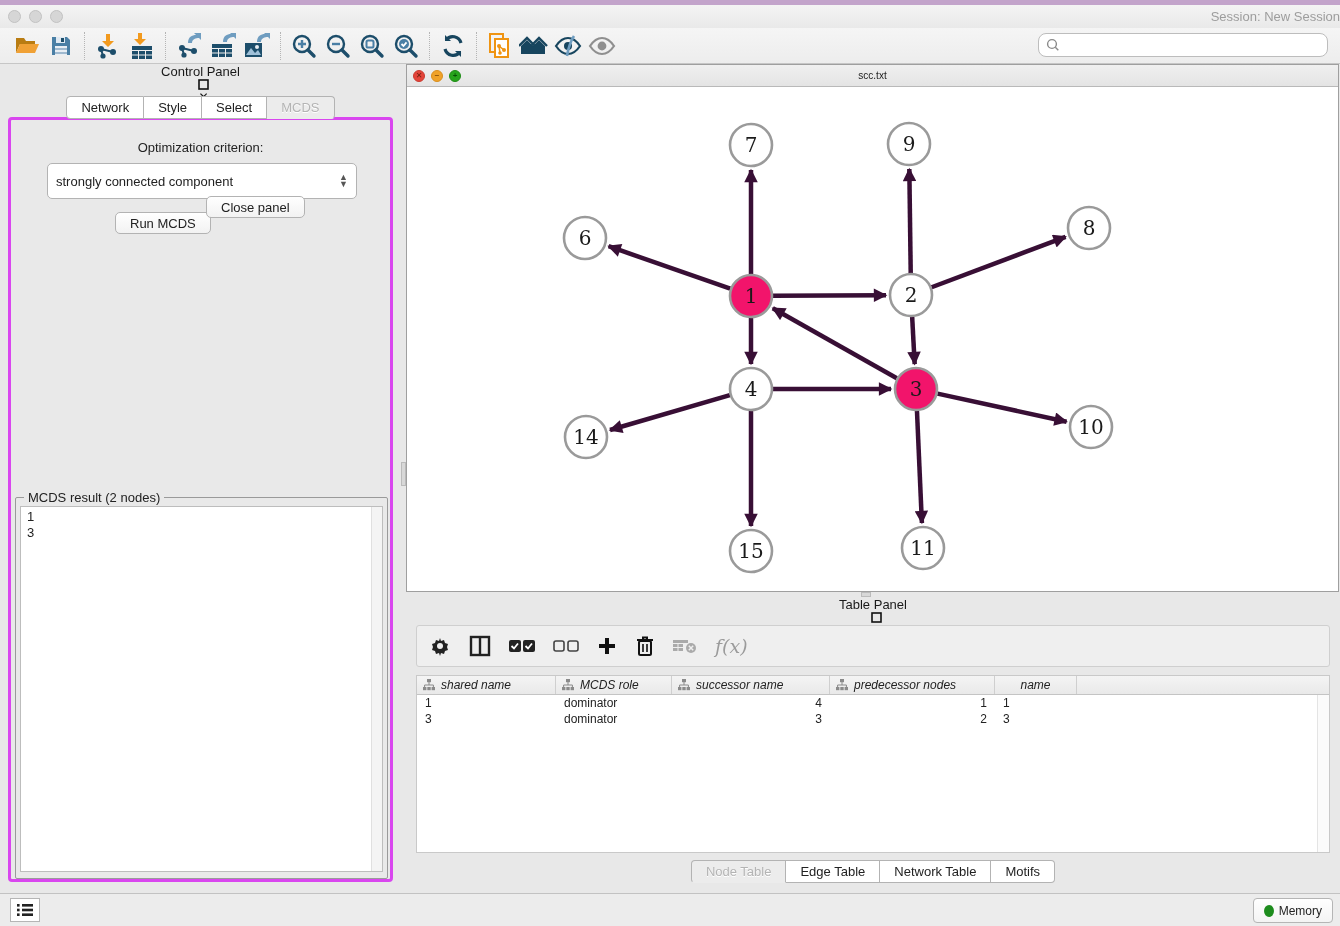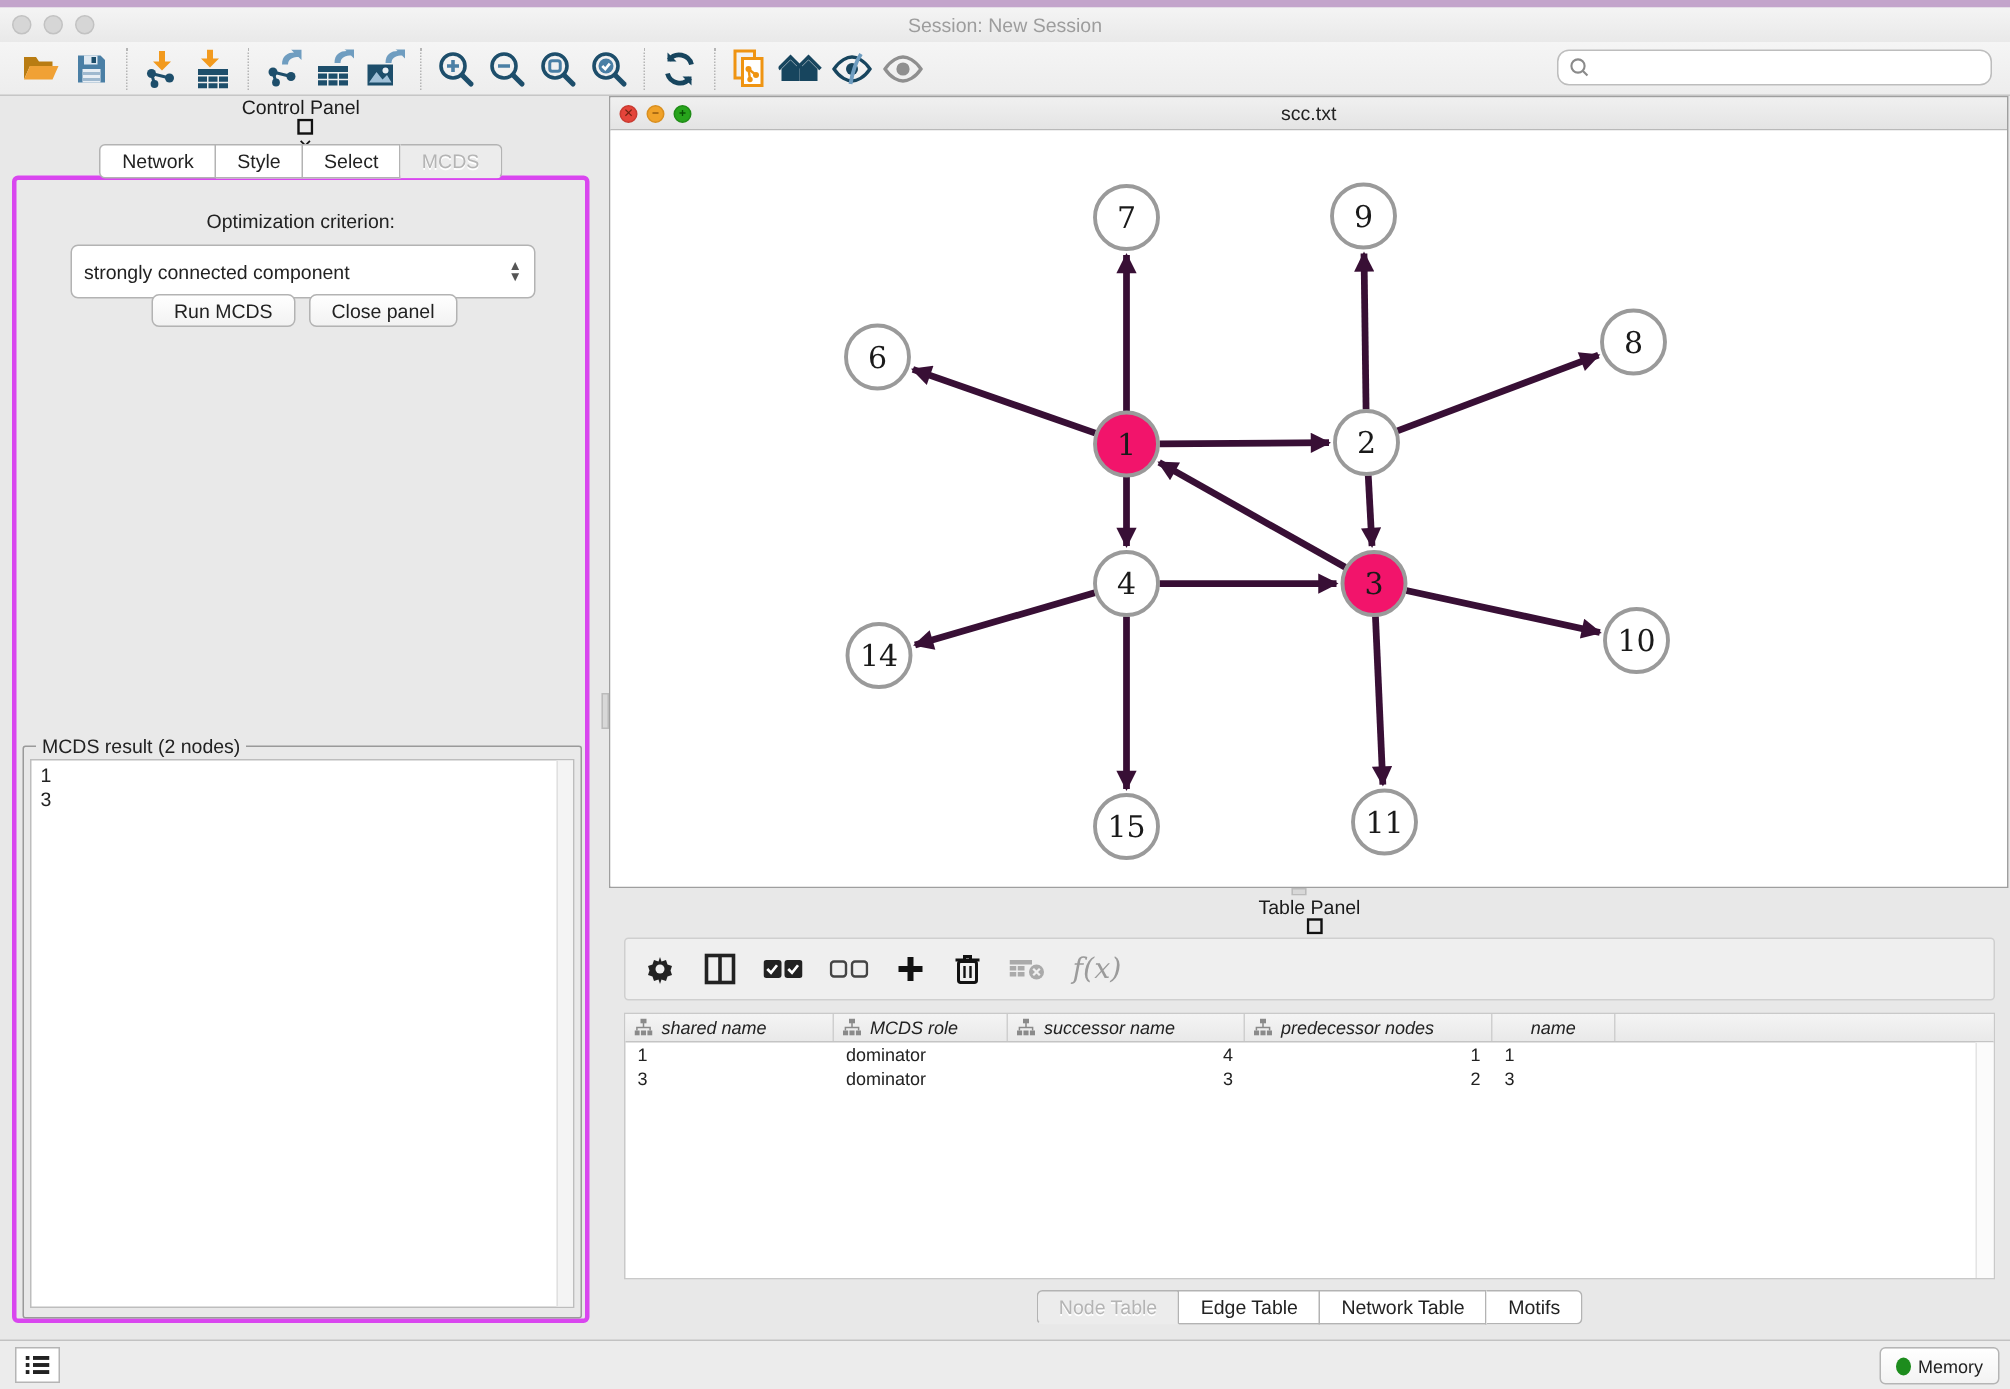--- a/index.html
+++ b/index.html
@@ -9,21 +9,21 @@
     font-size:13px; color:#222;
     background:#e8e8e8; overflow:hidden; position:relative;
   }
   .abs { position:absolute; }
 
   
   #top-strip { left:0; top:0; width:1340px; height:5px; background:#c3a4cb; }
   #titlebar { left:0; top:5px; width:1340px; height:23px; background:linear-gradient(#f4f4f4,#e9e9e9);
     display:flex; align-items:center; }
   .traffic-dot { width:13px; height:13px; border-radius:50%; background:#d6d6d6; border:1px solid #c2c2c2; margin-left:8px; }
-  #window-title { position:absolute; left:0; right:0; text-align:center; color:#9d9d9d; font-size:13px; }
+  #window-title { position:absolute; left:0; right:0; text-align:right; color:#9d9d9d; font-size:13px; }
 
   
   #toolbar { left:0; top:28px; width:1340px; height:36px; background:linear-gradient(#f5f5f5,#ededed);
     border-bottom:1px solid #c6c6c6; display:flex; align-items:center; padding-left:10px; }
   .tb-btn { width:30px; height:30px; display:flex; align-items:center; justify-content:center; margin:0 2px; }
   .tb-sep { width:1px; height:28px; margin:0 6px; border-left:1px dotted #b5b5b5; }
   #search-box { position:absolute; right:12px; top:33px; width:290px; height:24px; background:#fff;
     border:1px solid #bdbdbd; border-radius:8px; display:flex; align-items:center; padding-left:6px; }
   #search-input { border:none; outline:none; flex:1; font-size:12px; background:transparent; }
 
@@ -41,21 +41,21 @@
   #cp-body { position:absolute; left:8px; top:53px; width:385px; height:765px;
     border:3px solid #d946ef; border-radius:4px; background:#e9e9e9; }
   #criterion-label { position:absolute; left:0; width:100%; top:20px; text-align:center; }
   #criterion-select { position:absolute; left:36px; top:43px; width:310px; height:36px; background:#fff;
     border:1px solid #b3b3b3; border-radius:5px; display:flex; align-items:center; padding:0 8px; }
   #criterion-select .val { flex:1; }
   .stepper { color:#555; font-size:9px; line-height:7px; text-align:center; }
   .cp-btn { position:absolute; top:76px; height:22px; background:linear-gradient(#fff,#f2f2f2);
     border:1px solid #b3b3b3; border-radius:5px; padding:0 14px; font-size:13px;
     display:flex; align-items:center; }
-  #run-btn { left:90px; }
+  #run-btn { left:104px;margin-top:16px; }
   #closepanel-btn { left:195px; }
   #result-group { position:absolute; left:4px; top:377px; width:373px; height:382px;
     border:1px solid #9a9a9a; border-radius:2px; }
   #result-title { position:absolute; left:8px; top:-8px; background:#e9e9e9; padding:0 4px; font-size:13px; }
   #result-area { position:absolute; left:4px; top:8px; right:4px; bottom:6px; background:#fff;
     border:1px solid #bdbdbd; white-space:pre; padding:2px 6px; font-size:13px; line-height:16px; }
   #result-scroll { position:absolute; right:5px; top:9px; width:11px; bottom:7px; background:#f4f4f4;
     border-left:1px solid #e0e0e0; }
 
   
@@ -66,21 +66,21 @@
 
   
   #net-window { left:406px; top:64px; width:933px; height:528px; border:1px solid #9f9f9f; background:#fff; }
   #net-titlebar { height:22px; background:linear-gradient(#f0f0f0,#e4e4e4); border-bottom:1px solid #b9b9b9;
     display:flex; align-items:center; position:relative; }
   .tl { width:12px; height:12px; border-radius:50%; margin-left:6px; display:flex; align-items:center;
     justify-content:center; font-size:8px; font-weight:bold; color:rgba(70,20,0,.75); }
   .tl.red { background:#e4443a; border:1px solid #c93b31; }
   .tl.yellow { background:#f0a229; border:1px solid #d98f1f; color:rgba(110,60,0,.8); }
   .tl.green { background:#27a41c; border:1px solid #1f8c17; color:rgba(0,60,0,.8); }
-  #net-title { position:absolute; left:0; right:0; text-align:center; font-size:13px; color:#222; }
+  #net-title { position:absolute; left:0; right:0; text-align:center; font-size:10px; color:#222; }
   #graph-canvas { position:relative; width:100%; height:504px; background:#fff; overflow:hidden; }
   #graph-svg { position:absolute; left:0; top:0; }
   .node-label { font-family:"DejaVu Serif","Liberation Serif",serif; font-size:20px; fill:#1a1a1a; }
 
   
   #table-panel { left:406px; top:597px; width:934px; height:293px; background:#e8e8e8; }
   #tp-toolbar { position:absolute; left:10px; top:28px; right:10px; height:42px; background:#efefef;
     border:1px solid #cfcfcf; border-radius:3px; display:flex; align-items:center; padding-left:12px; }
   .tp-icon { margin-right:18px; display:flex; align-items:center; justify-content:center; height:26px; }
   .fx { font-family:"DejaVu Serif","Liberation Serif",serif; font-style:italic; font-size:19px; color:#9b9b9b; }

